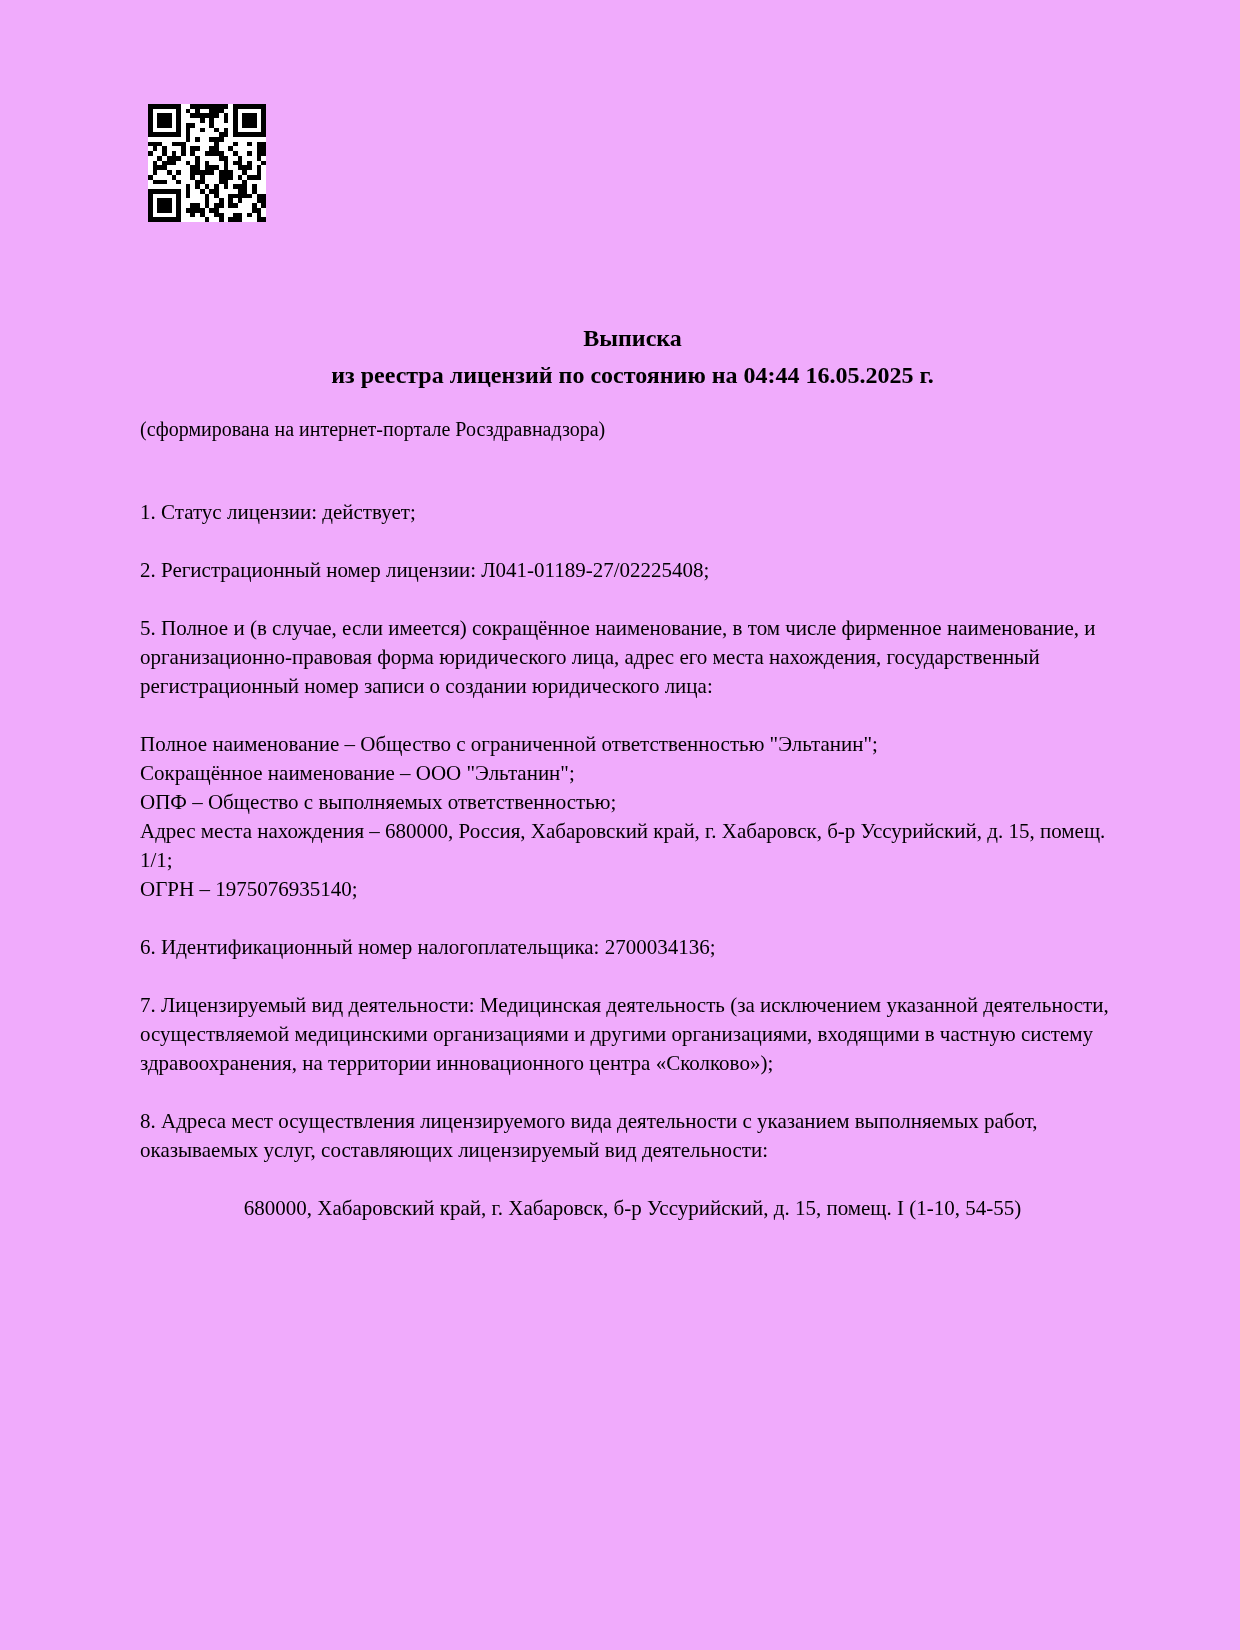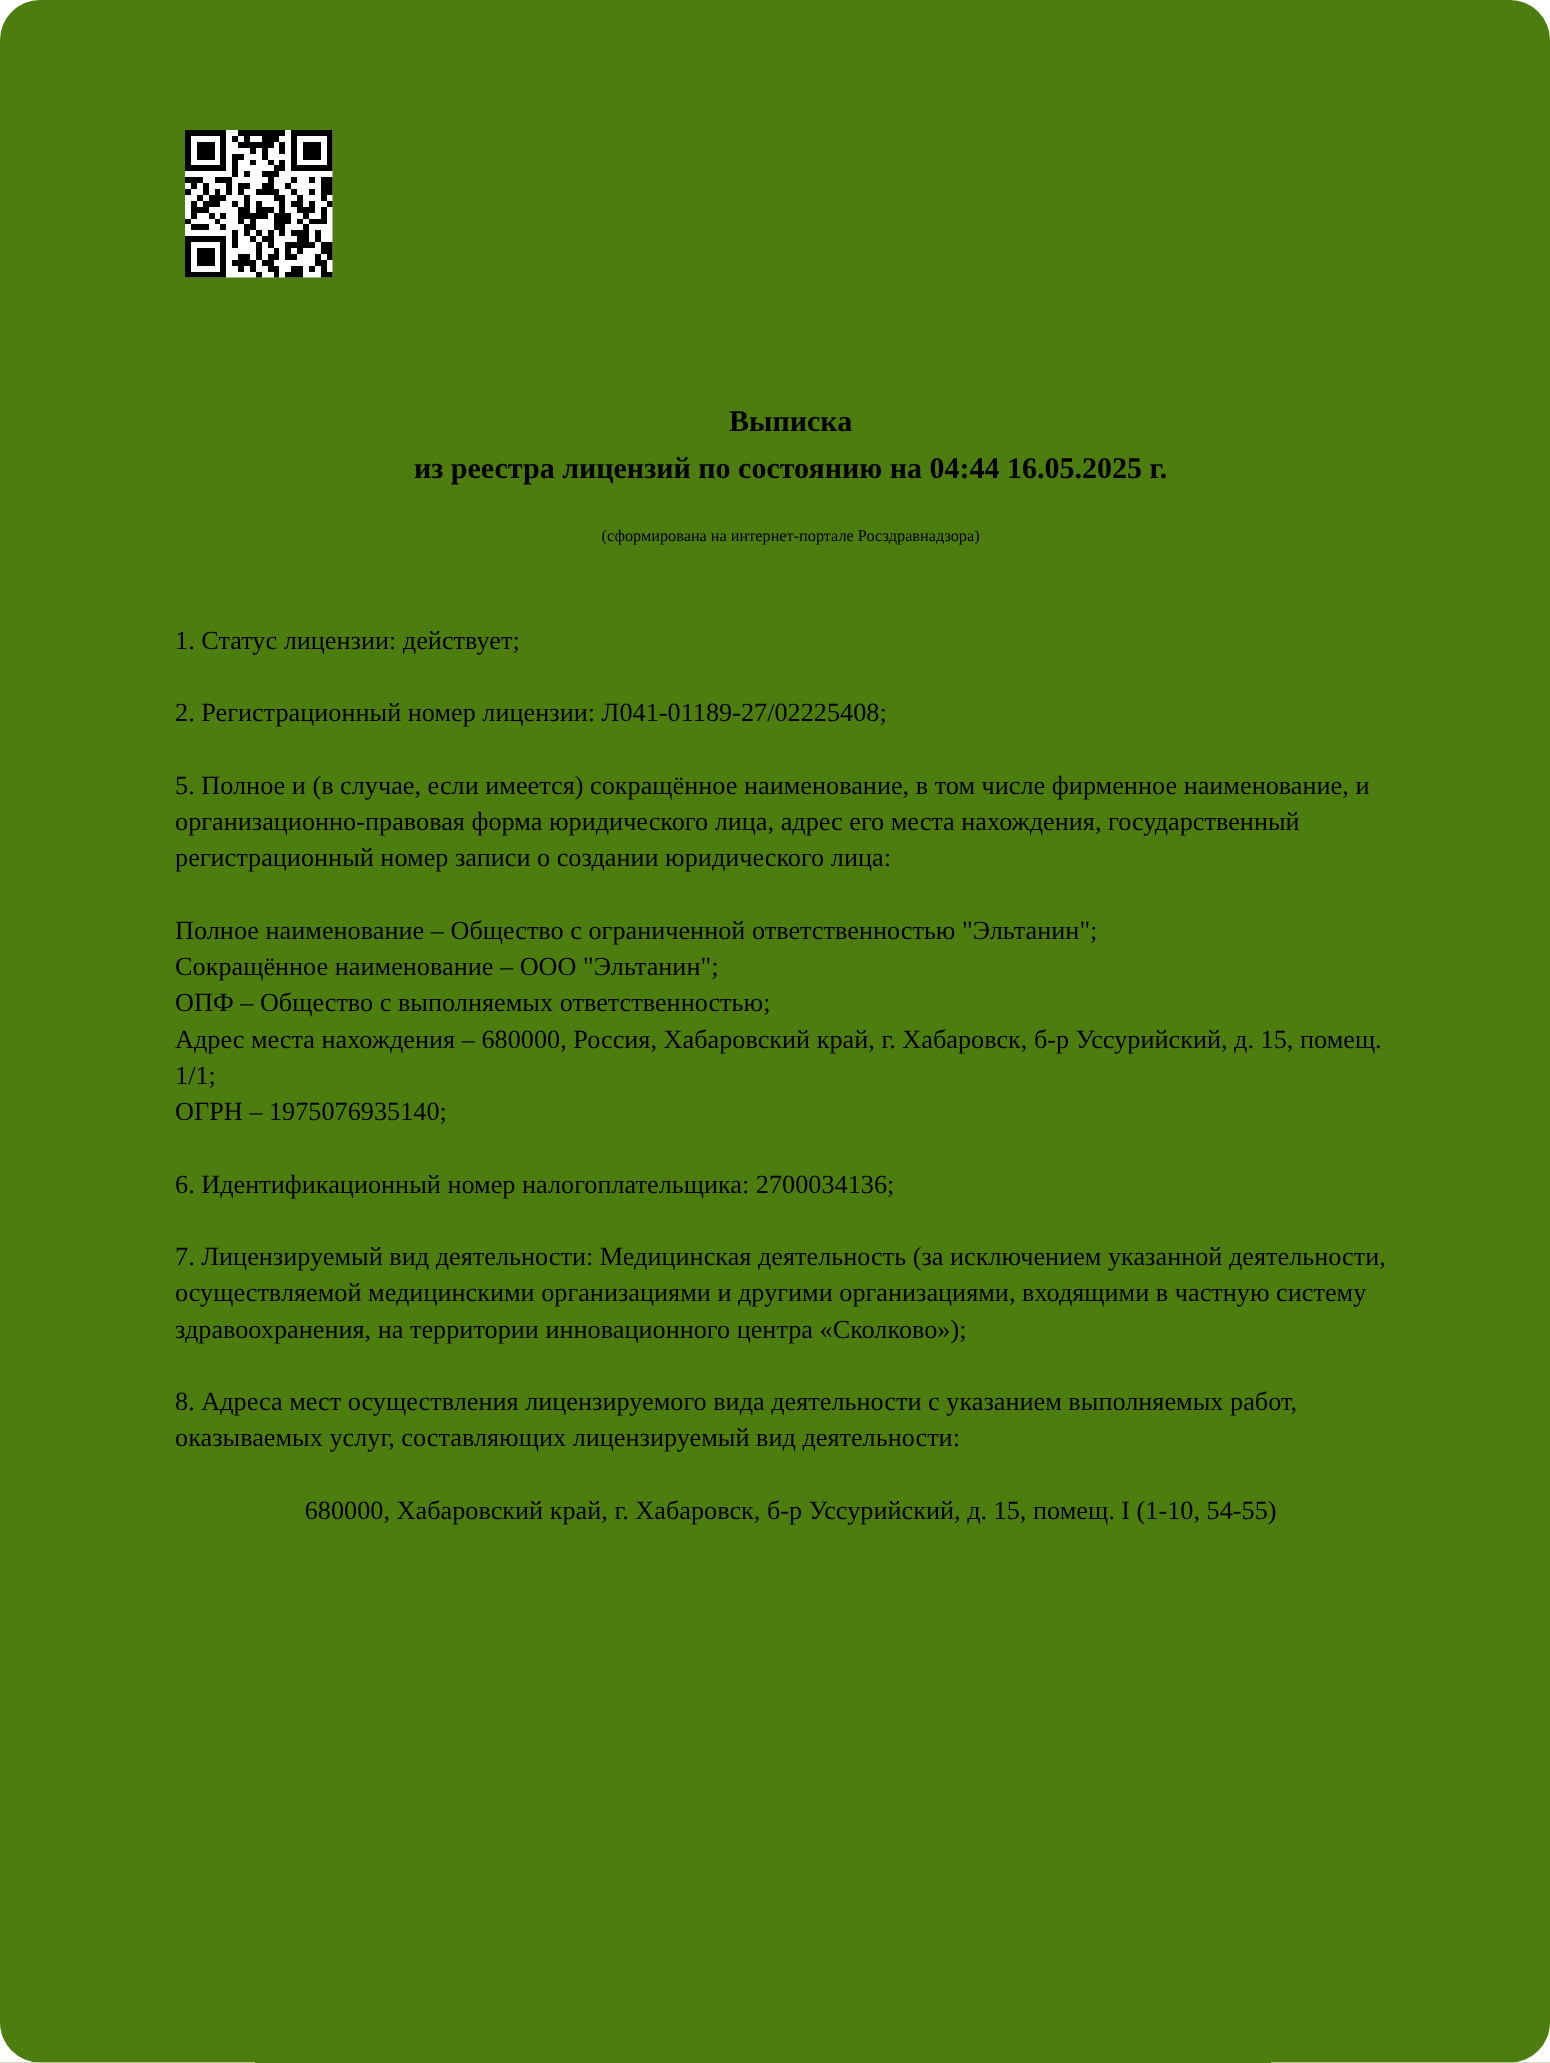--- a/index.html
+++ b/index.html
@@ -4,25 +4,24 @@
 <style>
   html, body {
     margin: 0;
     padding: 0;
     background: #ffffff;
   }
   .page {
     position: relative;
     width: 1240px;
     height: 1650px;
-    background: #4d7c0f;
+    background: #f0abfc;
     color: #000000;
     font-family: "Liberation Serif", "DejaVu Serif", serif;
     overflow: hidden;
-    border-radius: 32px;
   }
   .qr {
     position: absolute;
     left: 148px;
     top: 104px;
     width: 118px;
     height: 118px;
   }
   .inner {
     margin-left: 140px;
@@ -31,22 +30,22 @@
   .header {
     padding-top: 320px;
   }
   .title {
     text-align: center;
     font-weight: bold;
     font-size: 24px;
     line-height: 37px;
   }
   .subtitle {
-    text-align: center;
-    font-size: 13px;
+    text-align: left;
+    font-size: 20px;
     line-height: 22px;
     margin-top: 24px;
   }
   .doc-body {
     margin-top: 58px;
     font-size: 21px;
     line-height: 29px;
   }
   .block {
     margin: 0 0 29px 0;

